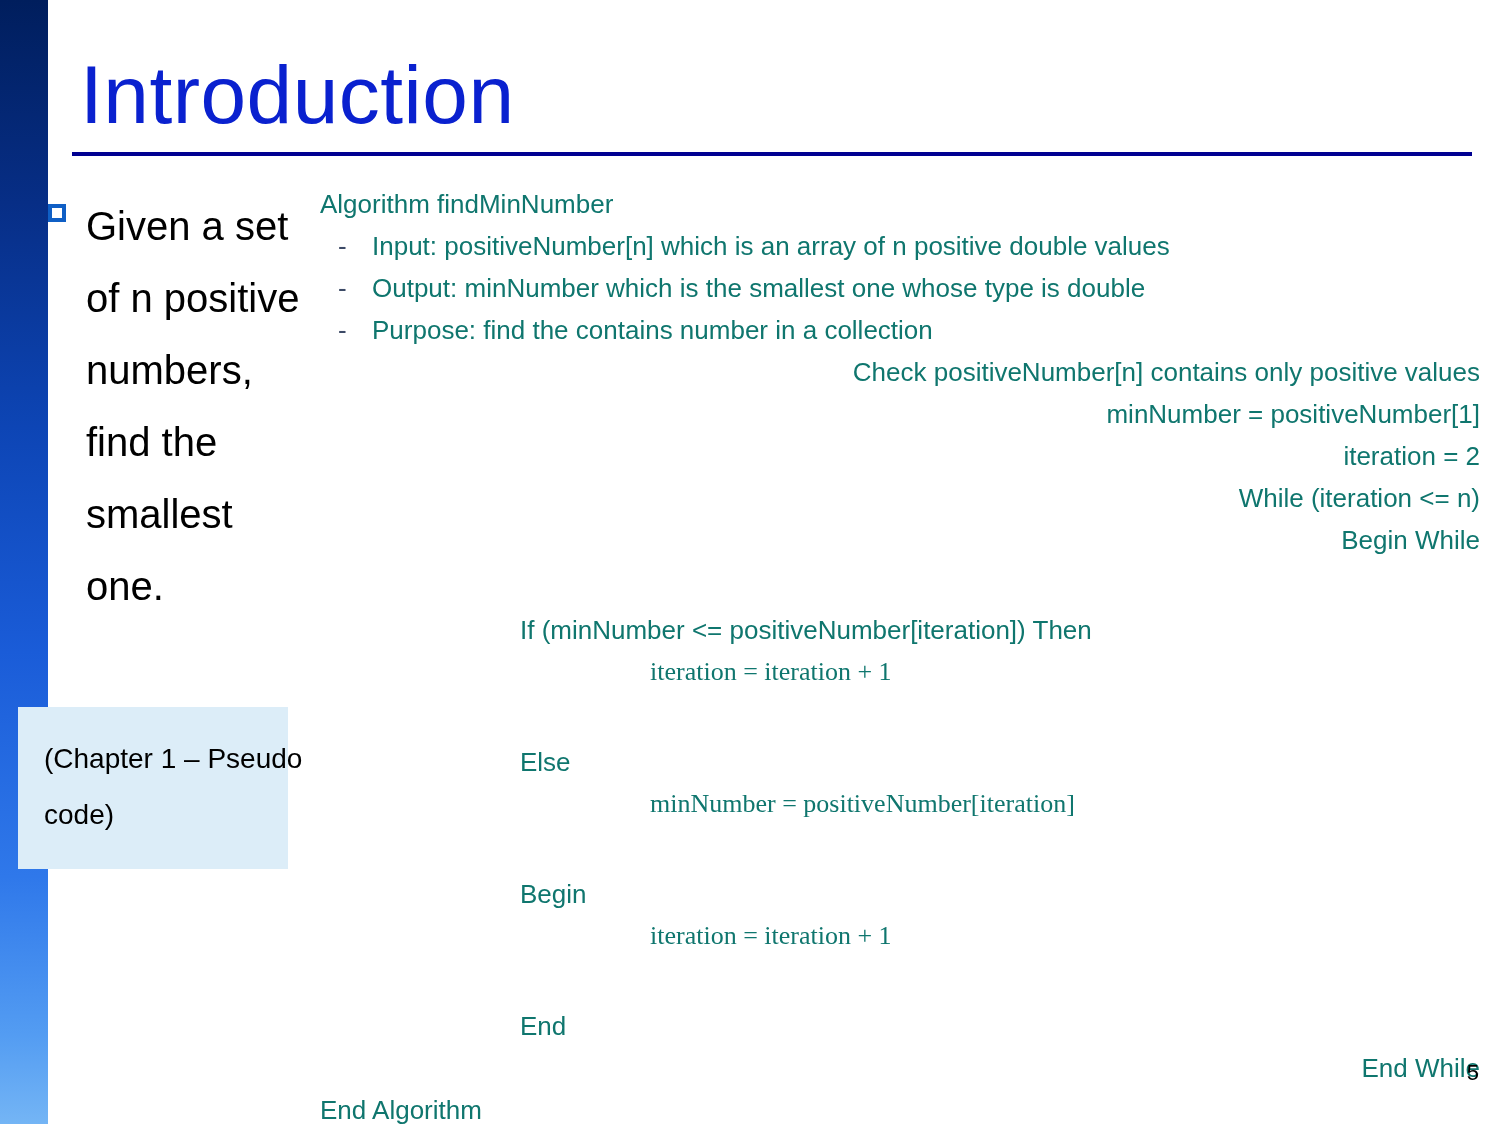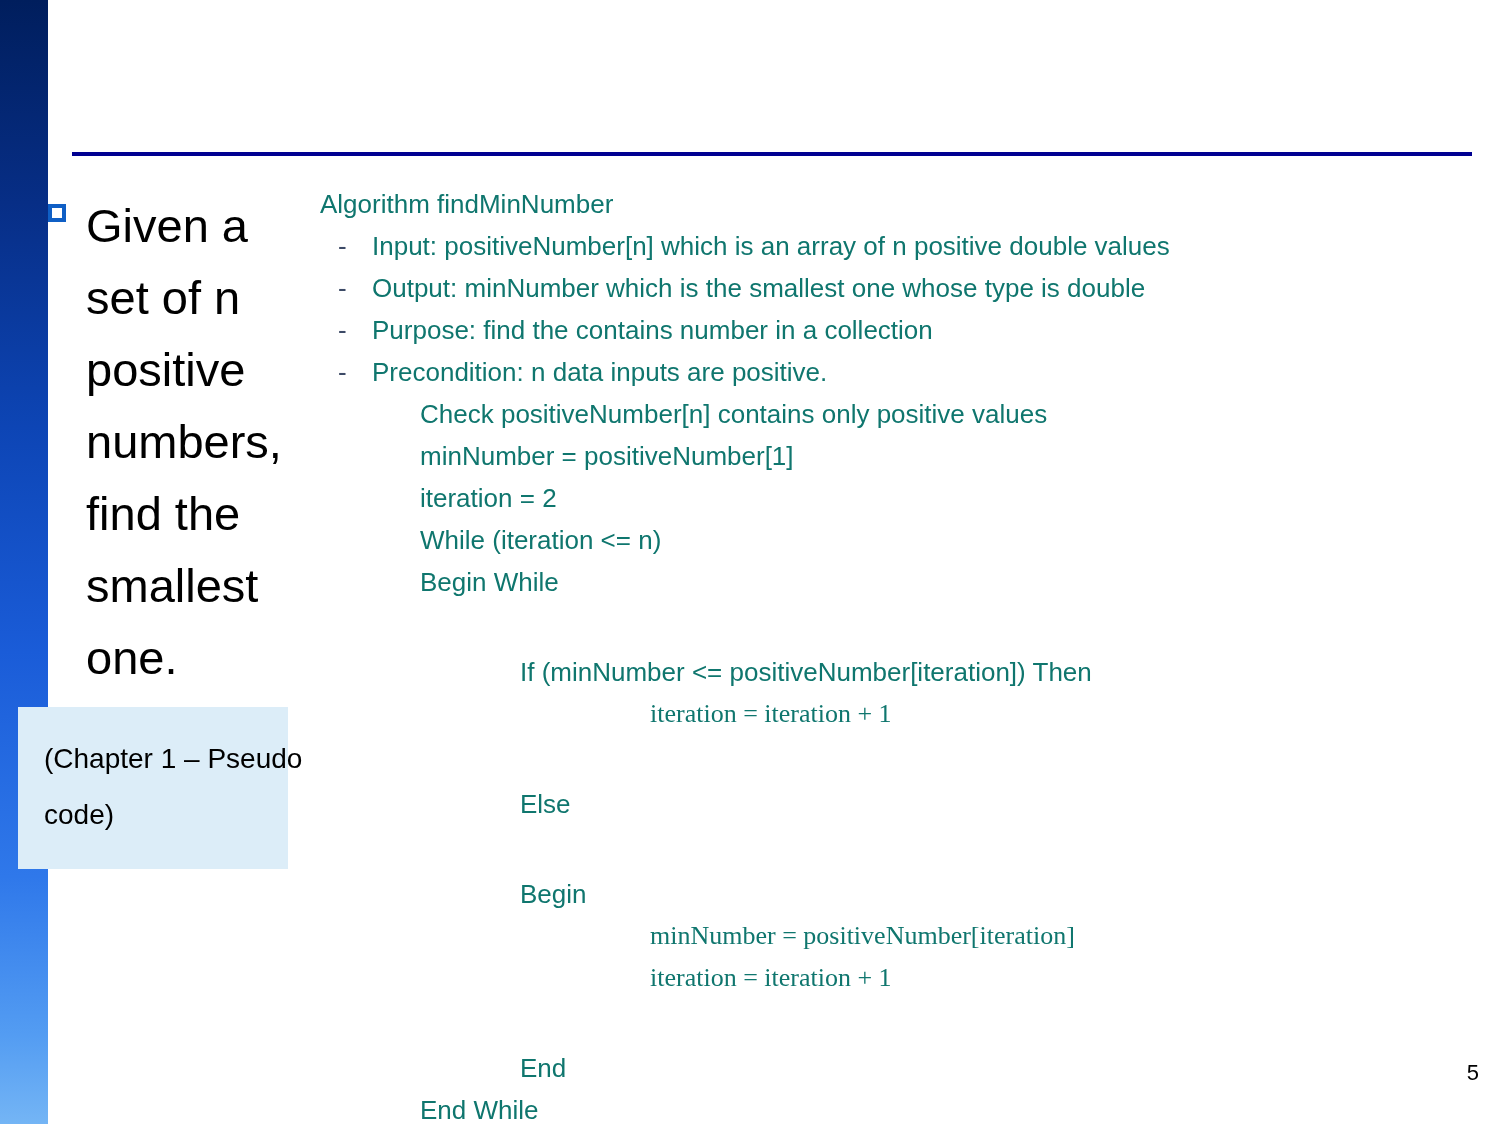--- a/index.html
+++ b/index.html
@@ -59,21 +59,21 @@
     height: 18px;
     border: 4px solid #0f5fc5;
     box-sizing: border-box;
     background: #fff;
   }
   .bullet-text {
     position: absolute;
     left: 86px;
     top: 190px;
     width: 220px;
-    font-size: 47px;
+    font-size: 40px;
     line-height: 72px;
     color: #000;
     font-family: Verdana, Geneva, sans-serif;
   }
   .chapter-highlight {
     position: absolute;
     left: 18px;
     top: 707px;
     width: 270px;
     height: 162px;
@@ -103,62 +103,62 @@
   .code-col .line { white-space: pre; }
   .dash-line { position: relative; padding-left: 52px; }
   .dash-line::before {
     content: "-";
     position: absolute;
     left: 18px;
     top: 0;
     color: #3c4a66;
     font-size: 26px;
   }
-  .ind1 { padding-left: 100px; }
+  .ind1 { padding-left: 100px; text-align: right; }
   .ind2 { padding-left: 200px; margin-top: 48px; }
   .ind3 { padding-left: 330px; font-family: Liberation Serif, serif; }
   .page-num {
     position: absolute;
     right: 20px;
     bottom: 38px;
     font-size: 22px;
     color: #000;
     font-family: Verdana, Geneva, sans-serif;
   }
 </style>
 </head>
 <body>
 
 <div class="slide">
   <div class="side-gradient"></div>
 
+  <div class="title">Introduction</div>
   <div class="title-underline"></div>
 
   <div class="bullet-marker"></div>
   <div class="bullet-text">Given a set of n positive numbers, find the smallest one.</div>
 
   <div class="chapter-highlight"></div>
   <div class="chapter-text">(Chapter 1 – Pseudo code)</div>
 
   <div class="code-col">
     <div class="line">Algorithm findMinNumber</div>
     <div class="line dash-line">Input: positiveNumber[n] which is an array of n positive double values</div>
     <div class="line dash-line">Output: minNumber which is the smallest one whose type is double</div>
     <div class="line dash-line">Purpose: find the contains number in a collection</div>
-    <div class="line dash-line">Precondition: n data inputs are positive.</div>
     <div class="line ind1">Check positiveNumber[n] contains only positive values</div>
     <div class="line ind1">minNumber = positiveNumber[1]</div>
     <div class="line ind1">iteration = 2</div>
     <div class="line ind1">While (iteration &lt;= n)</div>
     <div class="line ind1">Begin While</div>
     <div class="line ind2">If (minNumber &lt;= positiveNumber[iteration]) Then</div>
     <div class="line ind3">iteration = iteration + 1</div>
     <div class="line ind2">Else</div>
+    <div class="line ind3">minNumber = positiveNumber[iteration]</div>
     <div class="line ind2">Begin</div>
-    <div class="line ind3">minNumber = positiveNumber[iteration]</div>
     <div class="line ind3">iteration = iteration + 1</div>
     <div class="line ind2">End</div>
     <div class="line ind1">End While</div>
     <div class="line">End Algorithm</div>
   </div>
 
   <div class="page-num">5</div>
 </div>
 
 </body></html>

